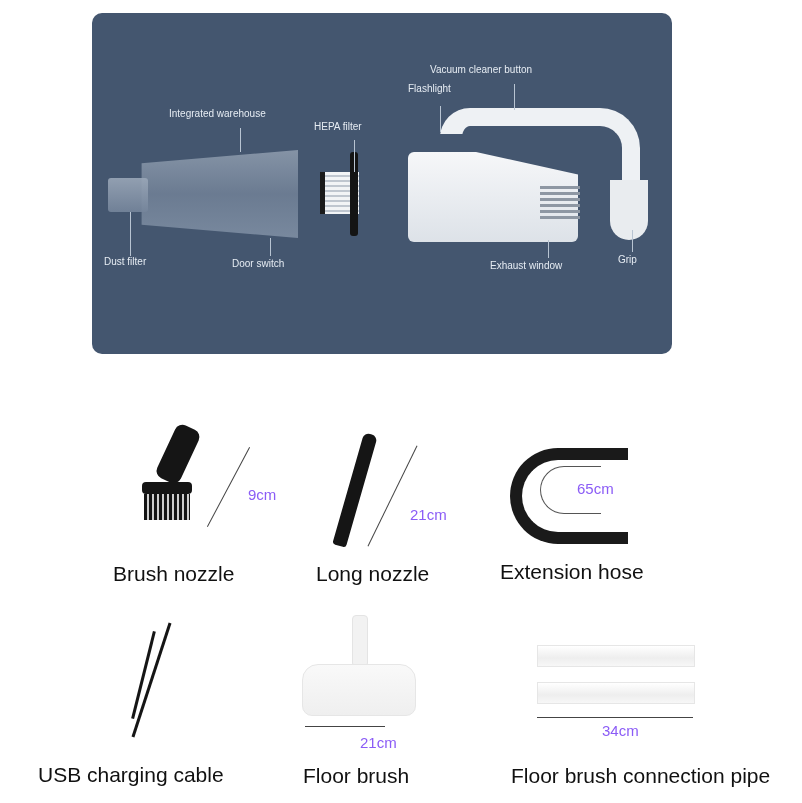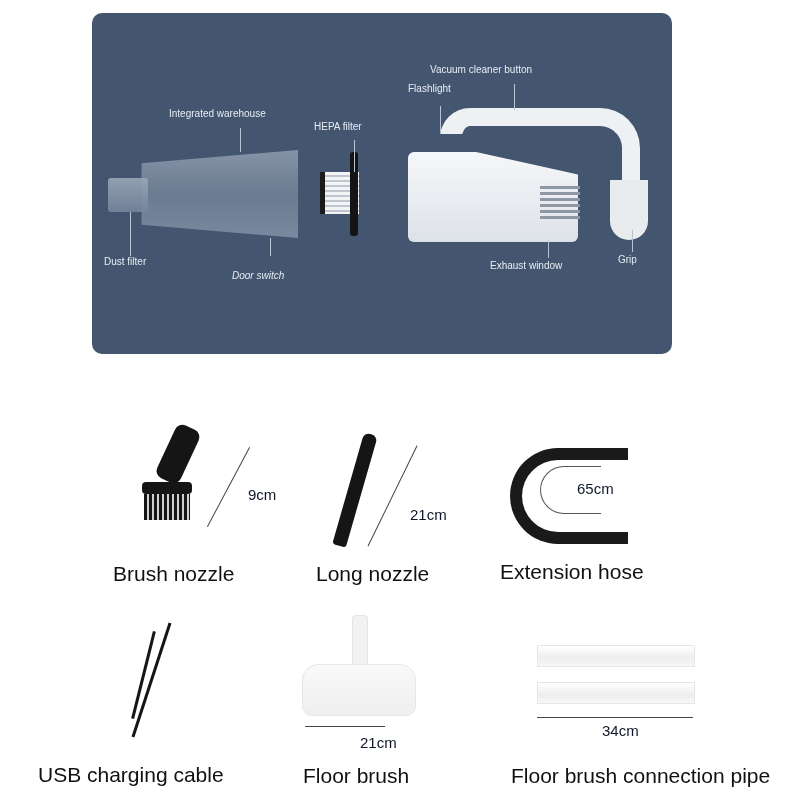--- a/index.html
+++ b/index.html
@@ -46,21 +46,21 @@
     clip-path: polygon(0 0, 100% 0, 100% 100%, 80% 100%, 80% 20%, 0 20%);
   }
   .grip {
     position: absolute; left: 610px; top: 180px; width: 38px; height: 60px;
     background: #e9ecef; border-radius: 0 0 20px 20px;
   }
   .vents { position: absolute; left: 540px; top: 186px; width: 40px; height: 36px;
     background: repeating-linear-gradient(180deg, #8e97a3 0 3px, transparent 3px 6px); }
   
   .acc-label { position: absolute; color: #111; font-size: 21px; white-space: nowrap; }
-  .dim { position: absolute; color: #0f172a; font-size: 15px; }
+  .dim { position: absolute; color: #8b5cf6; font-size: 15px; }
   .dimline { position: absolute; background: #444; }
   .black { background: #151515; position: absolute; }
   .white-pipe { position: absolute; background: linear-gradient(180deg,#ffffff,#eeeeee 60%,#f7f7f7); border: 1px solid #e6e6e6; }
 </style>
 </head>
 <body>
 
 <div class="panel"></div>
 
 <div class="canister"></div>
@@ -79,21 +79,21 @@
 <div class="leader" style="left:130px;top:212px;height:44px;"></div>
 <div class="leader" style="left:270px;top:238px;height:18px;"></div>
 <div class="leader" style="left:548px;top:240px;height:18px;"></div>
 <div class="leader" style="left:632px;top:230px;height:22px;"></div>
 
 <div class="lbl" style="left:430px;top:64px;">Vacuum cleaner button</div>
 <div class="lbl" style="left:408px;top:83px;">Flashlight</div>
 <div class="lbl" style="left:169px;top:108px;">Integrated warehouse</div>
 <div class="lbl" style="left:314px;top:121px;">HEPA filter</div>
 <div class="lbl" style="left:104px;top:256px;">Dust filter</div>
-<div class="lbl" style="left:232px;top:270px;font-style:italic;">Door switch</div>
+<div class="lbl" style="left:232px;top:258px;">Door switch</div>
 <div class="lbl" style="left:490px;top:260px;">Exhaust window</div>
 <div class="lbl" style="left:618px;top:254px;">Grip</div>
 
 <div class="black" style="left:165px;top:425px;width:26px;height:58px;border-radius:8px;transform:rotate(25deg);"></div>
 <div class="black" style="left:142px;top:482px;width:50px;height:12px;border-radius:4px;"></div>
 <div style="position:absolute;left:144px;top:494px;width:46px;height:26px;background:repeating-linear-gradient(90deg,#151515 0 3px,#cfcfcf 3px 5px);"></div>
 <div class="dimline" style="left:228px;top:442px;width:1px;height:90px;transform:rotate(28deg);"></div>
 <div class="dim" style="left:248px;top:486px;">9cm</div>
 <div class="acc-label" style="left:113px;top:562px;">Brush nozzle</div>
 

